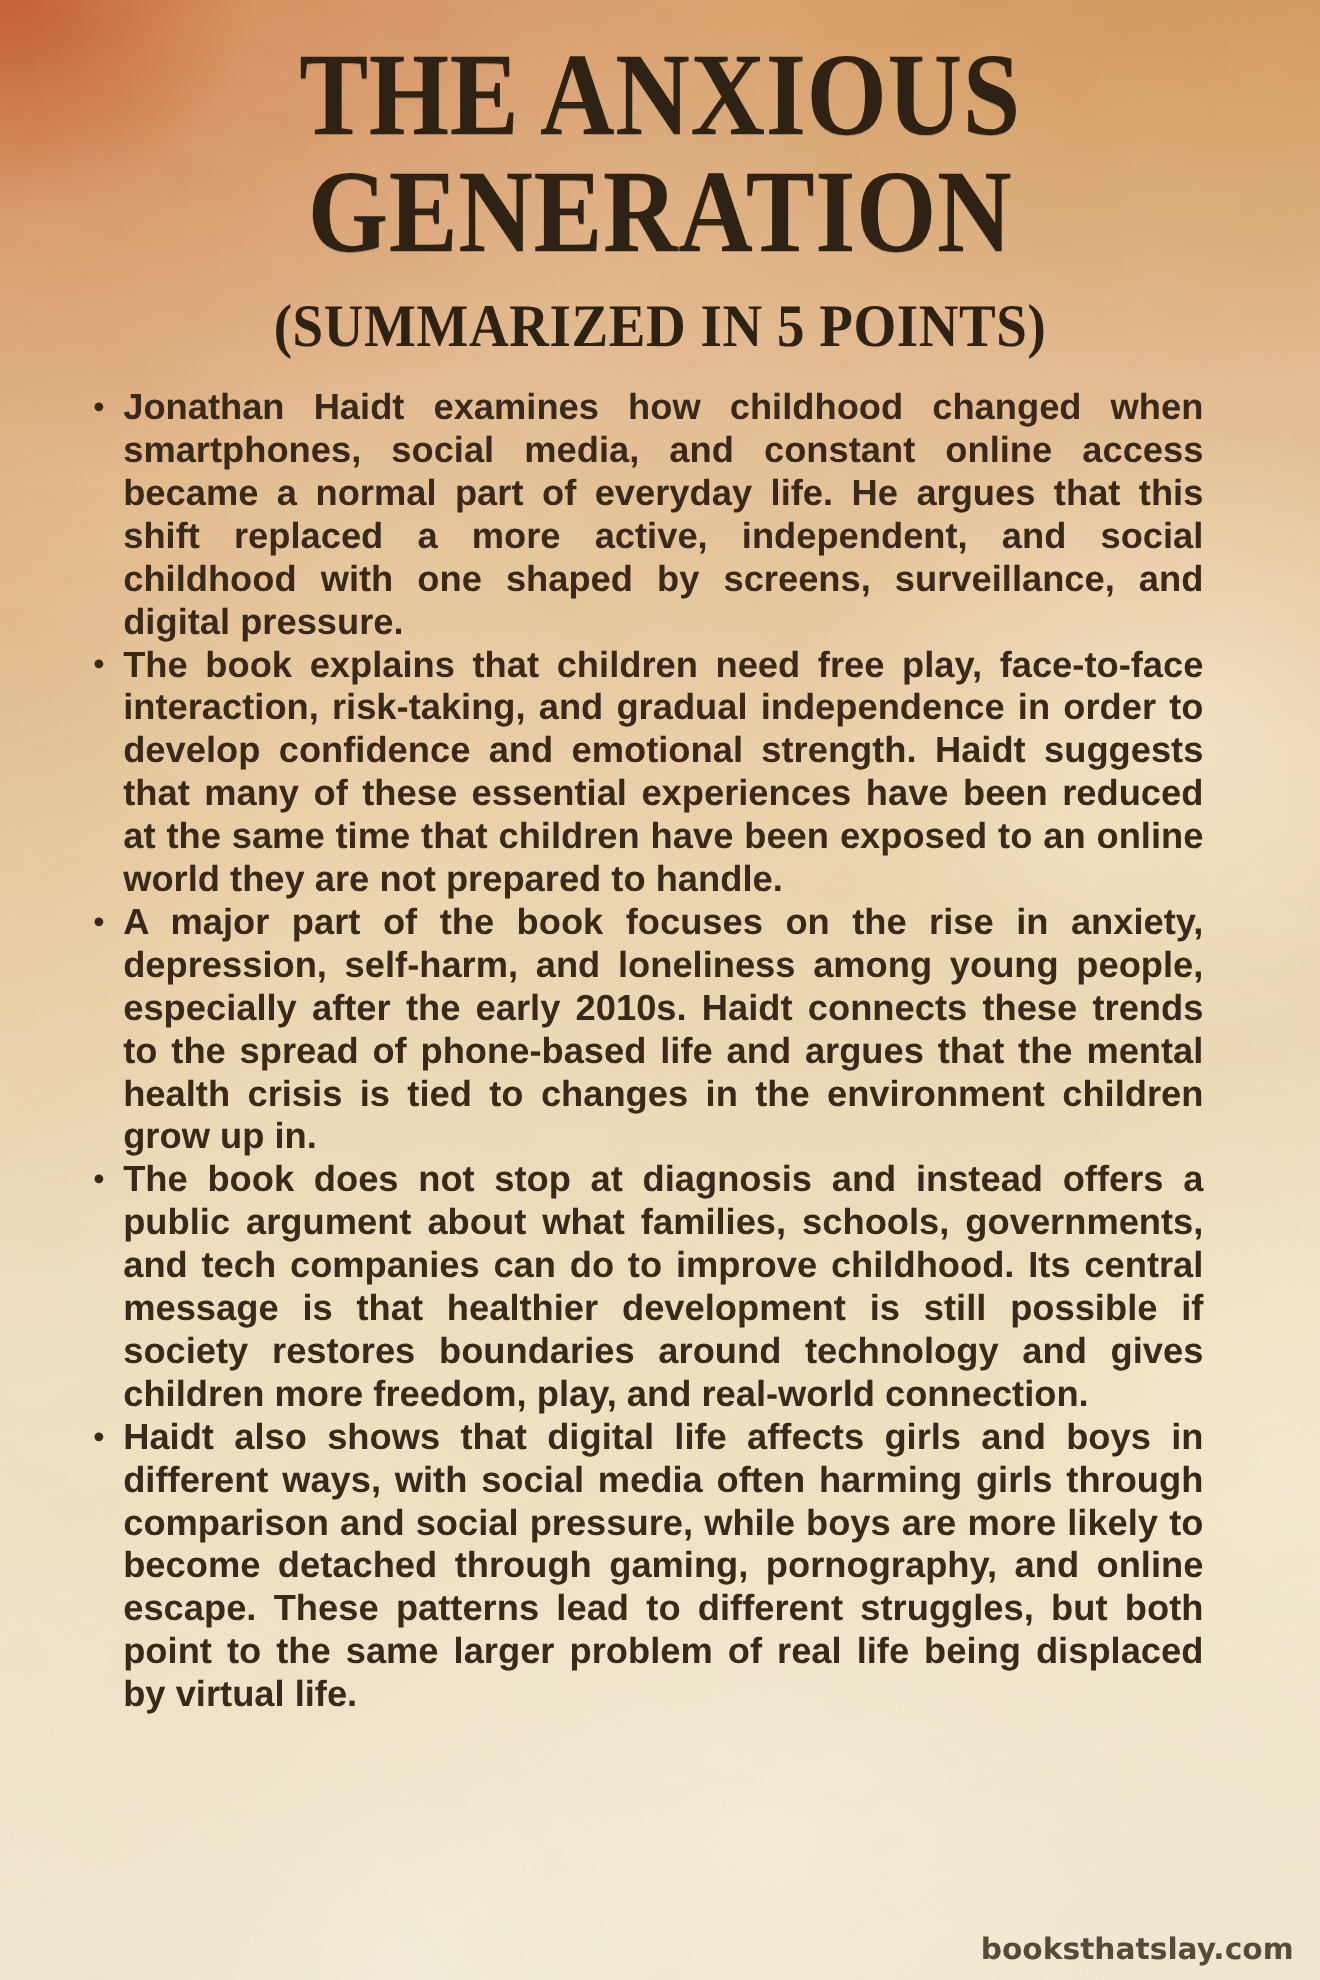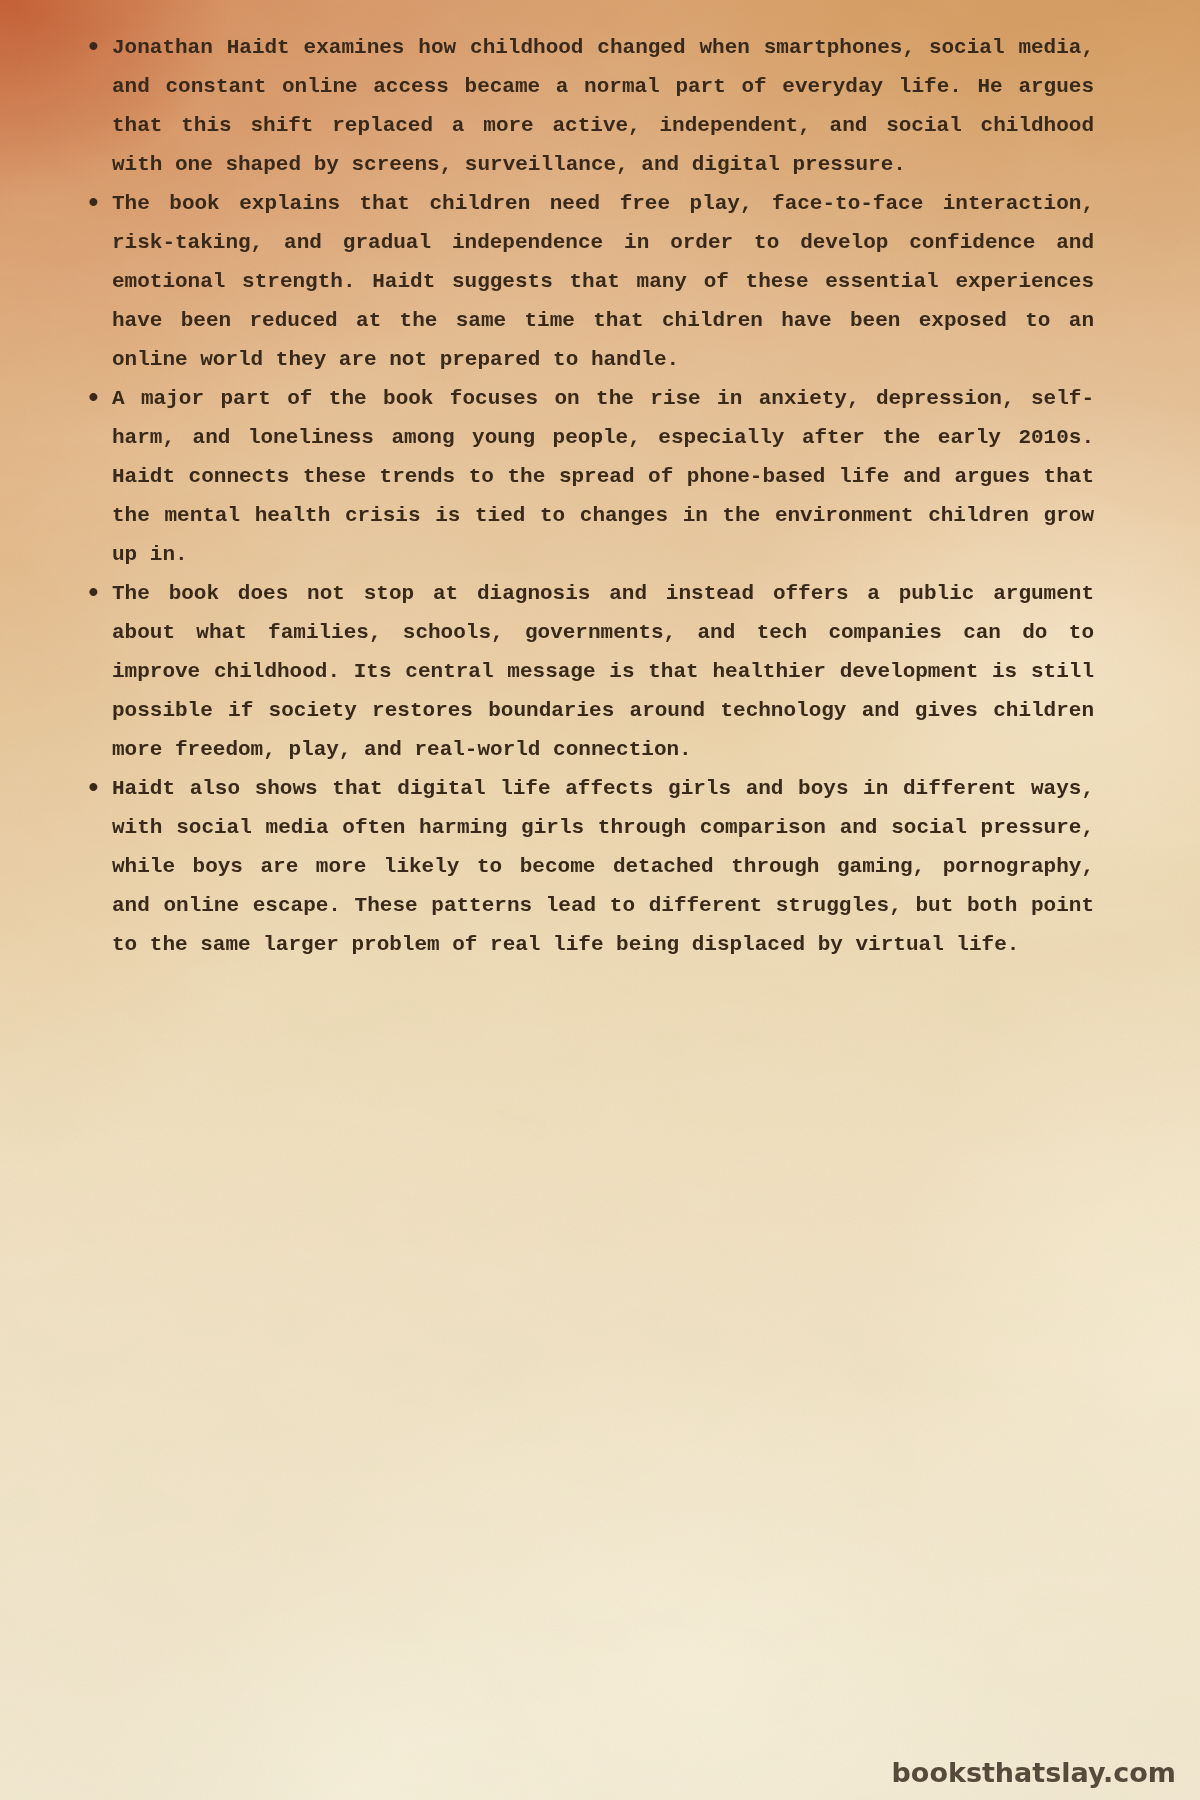--- a/index.html
+++ b/index.html
@@ -63,23 +63,23 @@
   }
 
   .summary {
     margin: 28px 106px 0 112px;
     padding: 0;
     list-style: none;
   }
 
   .summary li {
     position: relative;
-    font-family: Liberation Mono, monospace;
+    font-family: Liberation Sans, sans-serif;
     font-weight: 700;
-    font-size: 21px;
+    font-size: 33px;
     line-height: 39px;
     color: #38291a;
     text-align: justify;
   }
 
   .summary li::before {
     content: "\2022";
     position: absolute;
     left: -27px;
     top: 0;
@@ -111,20 +111,24 @@
       <filter id="paperMottle" x="0" y="0" width="100%" height="100%">
         <feTurbulence type="fractalNoise" baseFrequency="0.011 0.02" numOctaves="3" seed="4" stitchTiles="stitch"></feTurbulence>
         <feColorMatrix type="matrix" values="0 0 0 0 1  0 0 0 0 0.98  0 0 0 0 0.90  0 0 0 0.30 0"></feColorMatrix>
       </filter>
     </defs>
     <rect width="1200" height="1800" filter="url(#paperGrain)" opacity="0.17" style="mix-blend-mode:multiply"></rect>
     <rect width="1200" height="1800" filter="url(#paperMottle)" opacity="0.45" style="mix-blend-mode:soft-light"></rect>
   </svg>
 
   <div class="content">
+    <header class="poster-header">
+      <h1 class="title">THE ANXIOUS GENERATION</h1>
+      <h2 class="subtitle">(SUMMARIZED IN 5 POINTS)</h2>
+    </header>
 
     <ul class="summary">
       <li>Jonathan Haidt examines how childhood changed when smartphones, social media, and constant online access became a normal part of everyday life. He argues that this shift replaced a more active, independent, and social childhood with one shaped by screens, surveillance, and digital pressure.</li>
       <li>The book explains that children need free play, face-to-face interaction, risk-taking, and gradual independence in order to develop confidence and emotional strength. Haidt suggests that many of these essential experiences have been reduced at the same time that children have been exposed to an online world they are not prepared to handle.</li>
       <li>A major part of the book focuses on the rise in anxiety, depression, self-harm, and loneliness among young people, especially after the early 2010s. Haidt connects these trends to the spread of phone-based life and argues that the mental health crisis is tied to changes in the environment children grow up in.</li>
       <li>The book does not stop at diagnosis and instead offers a public argument about what families, schools, governments, and tech companies can do to improve childhood. Its central message is that healthier development is still possible if society restores boundaries around technology and gives children more freedom, play, and real-world connection.</li>
       <li>Haidt also shows that digital life affects girls and boys in different ways, with social media often harming girls through comparison and social pressure, while boys are more likely to become detached through gaming, pornography, and online escape. These patterns lead to different struggles, but both point to the same larger problem of real life being displaced by virtual life.</li>
     </ul>
   </div>
 

